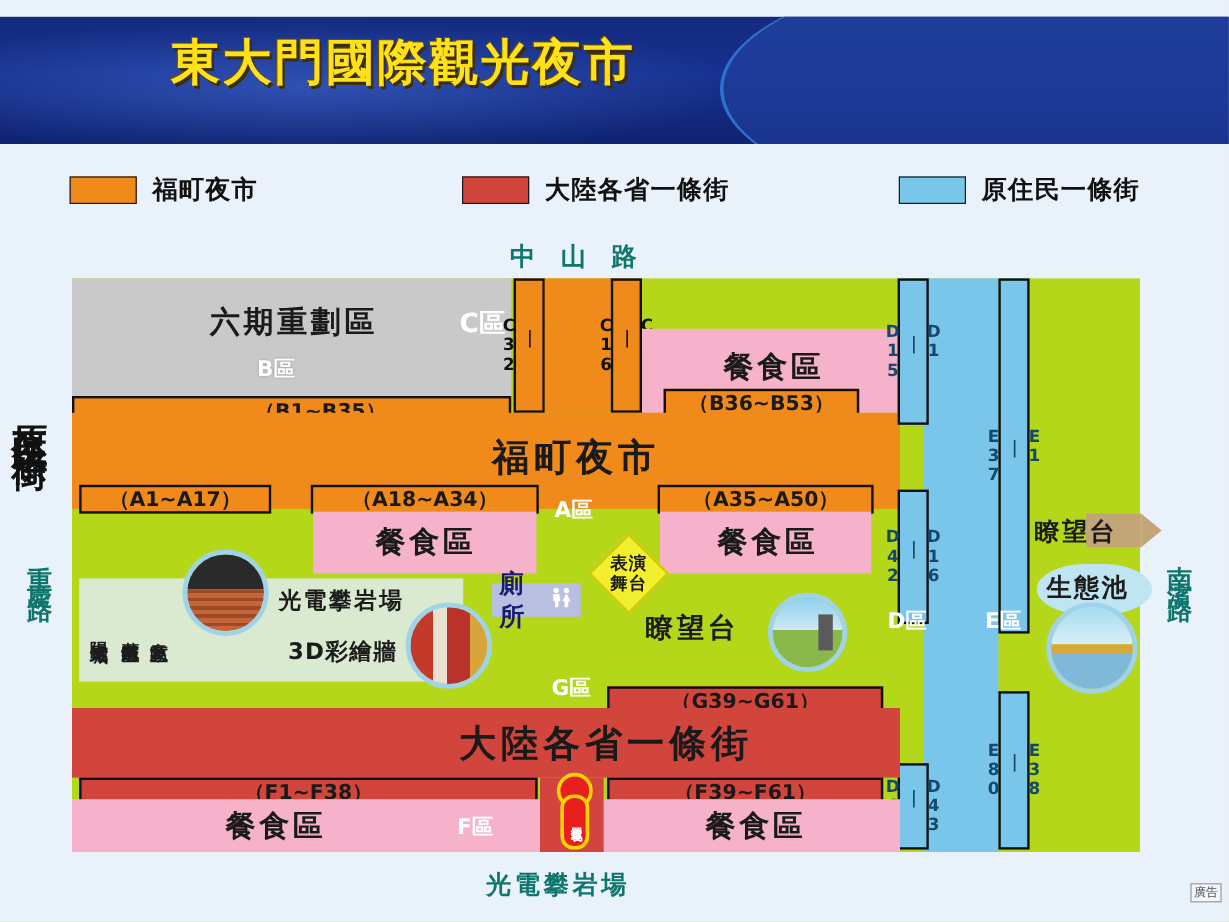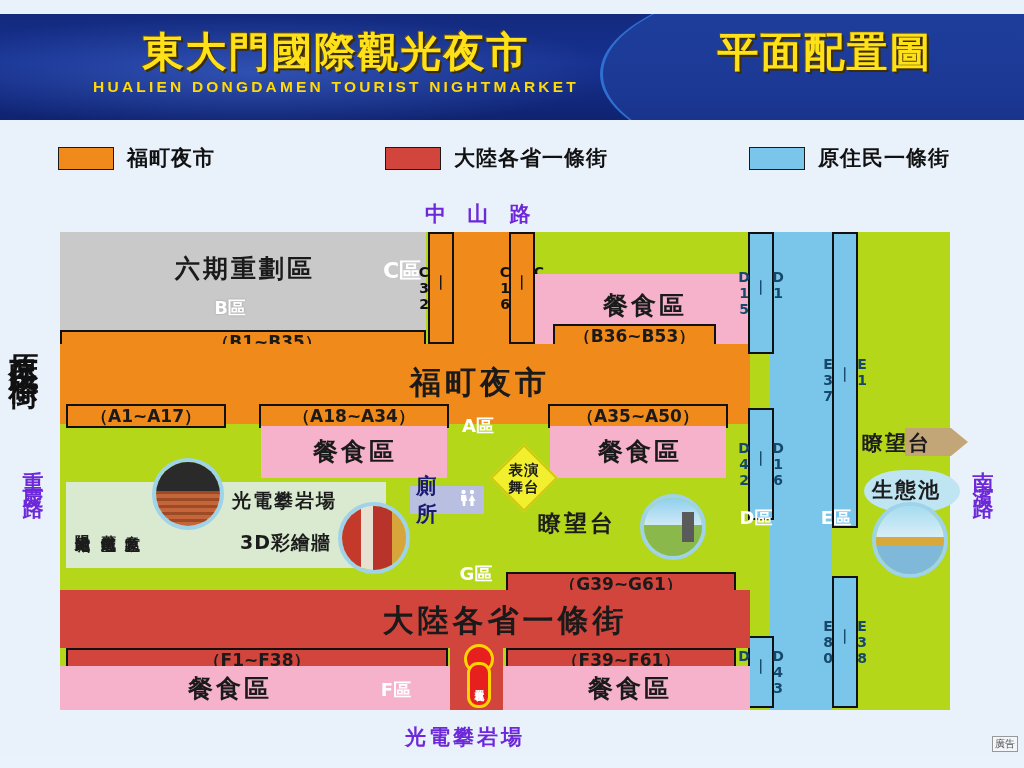--- a/index.html
+++ b/index.html
@@ -42,21 +42,21 @@
   .b-right .b-en { letter-spacing: 6px; font-size: 15px; }
 
   
   .legend { position: absolute; left: 0; top: 136px; width: 1024px; height: 48px; }
   .lg-item { position: absolute; display: flex; align-items: center; gap: 13px; }
   .lg-swatch { width: 56px; height: 23px; border: 1.6px solid #1a1a1a; }
   .lg-label { font-size: 21px; color: #111; font-weight: bold; letter-spacing: 1px; }
 
   
   .street {
-    position: absolute; color: #6d28d9; font-weight: bold;
+    position: absolute; color: #0f766e; font-weight: bold;
     letter-spacing: 7px; font-size: 21px;
   }
   .street.vert {
     writing-mode: vertical-rl; letter-spacing: 13px; line-height: 1;
   }
 
   
   .map { position: absolute; left: 0; top: 196px; width: 1024px; height: 572px; }
   .blk { position: absolute; }
   .lbl { position: absolute; display: flex; align-items: center; justify-content: center;
@@ -154,24 +154,22 @@
 </head>
 <body>
 
 <div id="root">
 
   <div class="banner">
     <div class="glow"></div>
     <div class="swoosh"></div>
     <div class="b-left">
       <div class="b-cn">東大門國際觀光夜市</div>
-      <div class="b-en">HUALIEN DONGDAMEN TOURIST NIGHTMARKET</div>
     </div>
     <div class="b-right">
-      <div class="b-cn">平面配置圖</div>
     </div>
   </div>
 
   <div class="legend">
     <div class="lg-item" style="left:58px; top:8px;">
       <div class="lg-swatch c-orange"></div>
       <div class="lg-label">福町夜市</div>
     </div>
     <div class="lg-item" style="left:385px; top:8px;">
       <div class="lg-swatch c-red"></div>

